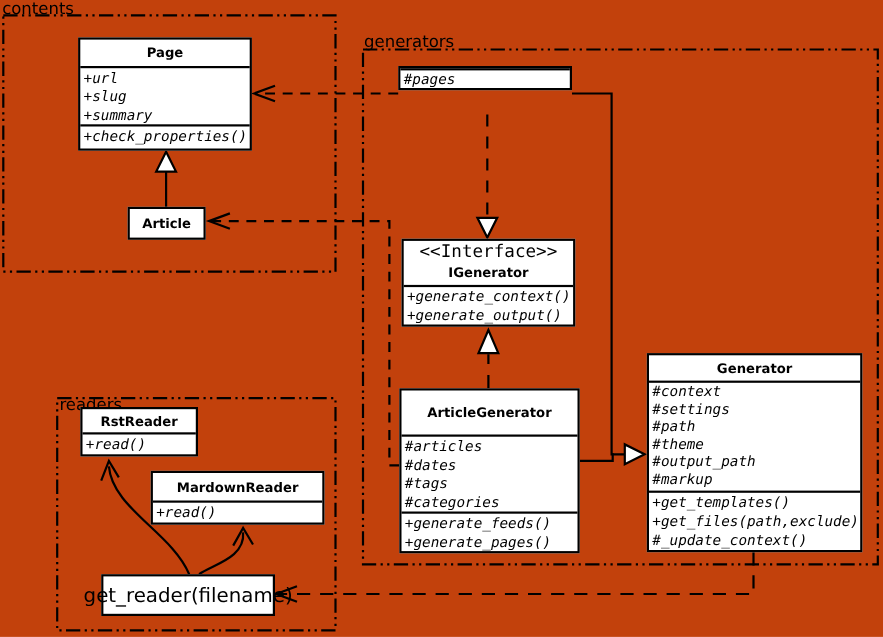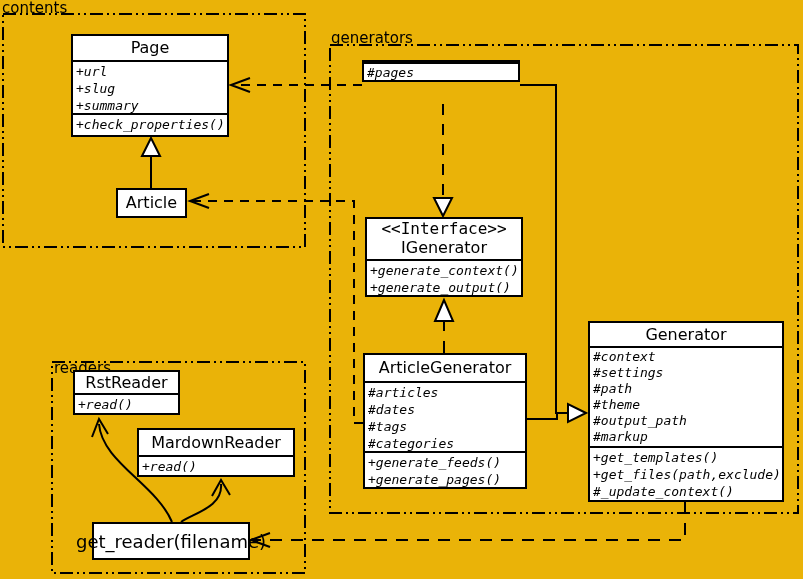--- a/index.html
+++ b/index.html
@@ -1,21 +1,21 @@
 <!DOCTYPE html>
 <html><head>
 <meta charset="utf-8">
 <style>
   html,body{margin:0;padding:0;background:#ffffff;}
-  #canvas{position:relative;width:803px;height:579px;background:#eab308;color:#000;
+  #canvas{position:relative;width:803px;height:579px;background:#c2410c;color:#000;
           font-family:"DejaVu Sans",sans-serif;overflow:hidden;}
   svg.wires{position:absolute;left:0;top:0;pointer-events:none;}
   .pkg-label{position:absolute;font-size:15px;line-height:16px;color:#000;}
   .cls{position:absolute;background:#fff;border:2px solid #000;box-sizing:border-box;}
-  .cls-title{font-weight:normal;font-size:16px;line-height:1;text-align:left;
+  .cls-title{font-weight:bold;font-size:12px;line-height:1;text-align:left;
              display:flex;align-items:center;justify-content:center;overflow:hidden;}
   .stereo{font-family:"DejaVu Sans Mono",monospace;font-size:16px;line-height:15px;
           text-align:center;padding-top:2px;}
   .cls-sec{border-top:2px solid #000;overflow:hidden;box-sizing:border-box;padding-top:1px;font-style:italic;}
   .mem{font-family:"DejaVu Sans Mono",monospace;font-size:13px;line-height:17px;
        padding-left:3px;white-space:pre;}
   .mem-sm{line-height:16px;}
   .note{position:absolute;background:#fff;border:2px solid #000;box-sizing:border-box;
         display:flex;align-items:center;justify-content:center;font-size:18px;}
 </style>
@@ -108,21 +108,21 @@
       <div class="stereo">&lt;&lt;Interface&gt;&gt;</div>
       <div class="cls-title" style="height:23px;">IGenerator</div>
     </div>
     <div class="cls-sec" style="height:36px;">
       <div class="mem">+generate_context()</div>
       <div class="mem">+generate_output()</div>
     </div>
   </div>
 
   <div class="cls" style="left:363px;top:353px;width:164px;">
-    <div class="cls-title" style="height:26px;">ArticleGenerator</div>
+    <div class="cls-title" style="height:40px;">ArticleGenerator</div>
     <div class="cls-sec" style="height:70px;">
       <div class="mem">#articles</div>
       <div class="mem">#dates</div>
       <div class="mem">#tags</div>
       <div class="mem">#categories</div>
     </div>
     <div class="cls-sec" style="height:36px;">
       <div class="mem">+generate_feeds()</div>
       <div class="mem">+generate_pages()</div>
     </div>

